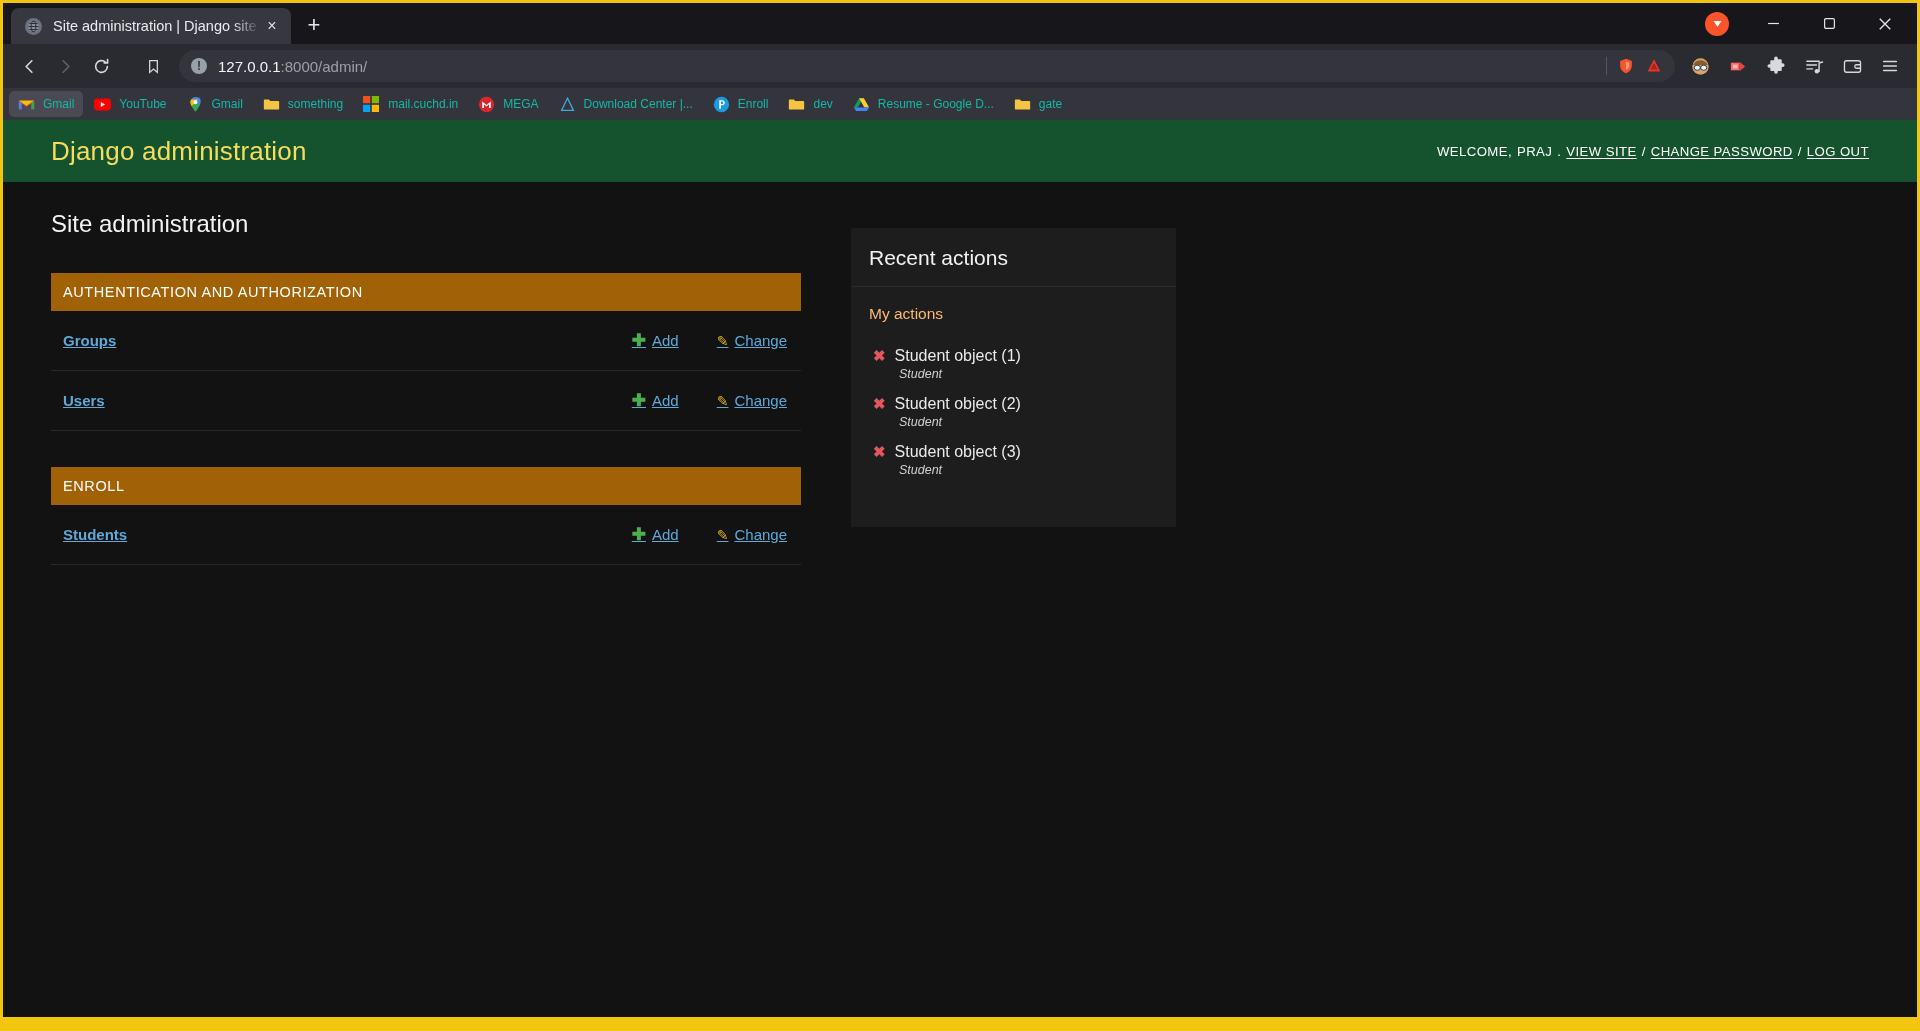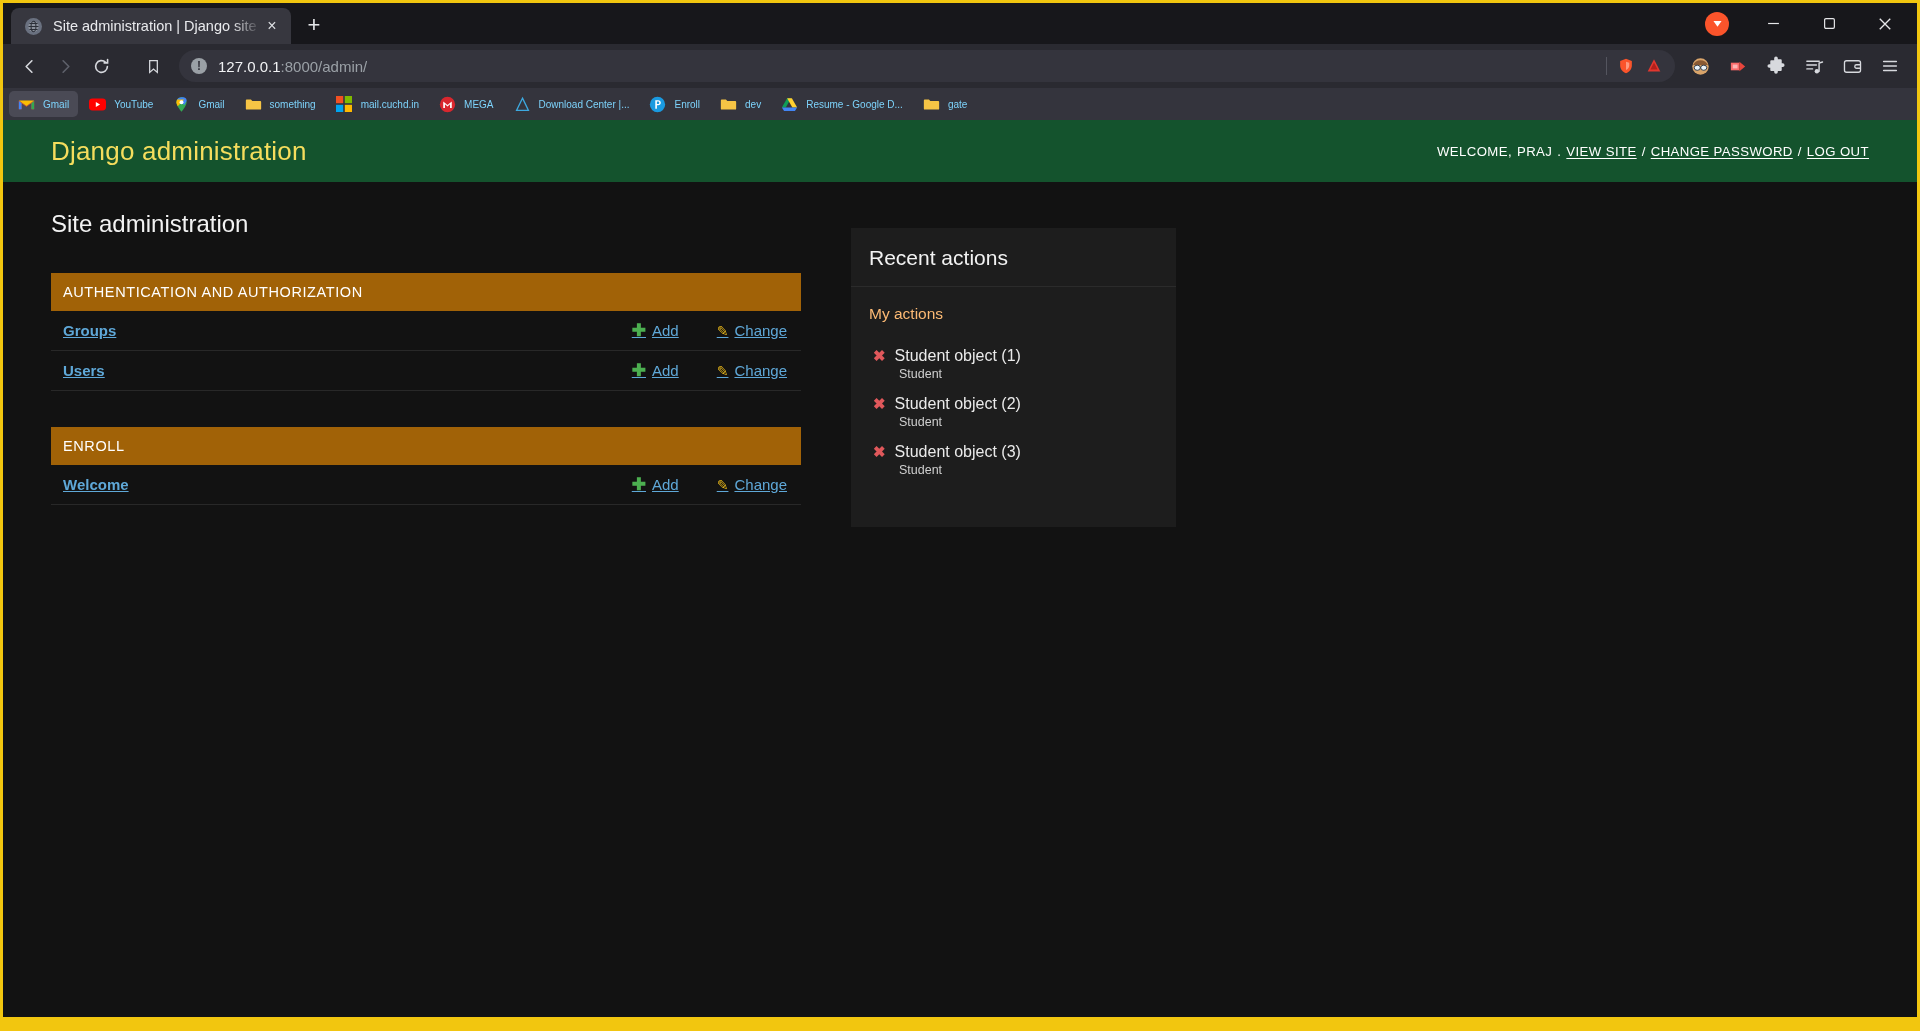--- a/index.html
+++ b/index.html
@@ -145,21 +145,21 @@
     flex: none;
   }
   .bm {
     display: flex; align-items: center;
     height: 26px; padding: 0 9px;
     border-radius: 5px;
     gap: 8px;
     white-space: nowrap;
   }
   .bm.active { background: #4a4a55; }
-  .bm-label { font-size: 10px; color: #7dd3fc; }
+  .bm-label { font-size: 12px; color: #14b8a6; }
   .bm-ico { width: 17px; height: 17px; flex: none; display: block; }
 
   
   #page {
     flex: 1;
     background: #121212;
     overflow: hidden;
     position: relative;
   }
   #django-header {
@@ -211,21 +211,21 @@
     background: #a16207;
     color: #ffffff;
     font-size: 14.5px;
     text-transform: uppercase;
     letter-spacing: 0.6px;
     padding: 11px 12px;
     font-weight: 400;
   }
   .model-row {
     display: flex; align-items: center;
-    height: 40px;
+    height: 60px;
     border-bottom: 1px solid #282828;
     padding: 0 14px 0 12px;
   }
   .model-name {
     color: #5fa8d8;
     font-size: 15px;
     font-weight: bold;
   }
   .model-actions {
     margin-left: auto;
@@ -266,20 +266,21 @@
   }
   .action-item { margin-bottom: 14px; padding-left: 4px; }
   .action-line { display: flex; align-items: baseline; gap: 9px; }
   .action-x { color: #e0585b; font-size: 15px; font-weight: bold; line-height: 1; }
   .action-label { color: #eaeaea; font-size: 16px; }
   .action-model {
     color: #cfcfcf;
     font-size: 12.5px;
     margin-left: 26px;
     margin-top: 2px;
+    font-style: italic;
   }
 
   svg { display: block; }
 </style>
 </head>
 <body>
 
 <div id="window-frame">
 <div id="window-inner">
 
@@ -574,21 +575,21 @@
                 <span>Change</span>
               </a>
             </div>
           </div>
         </div>
 
         <div class="app-module">
           <div class="app-caption">Enroll</div>
 
           <div class="model-row">
-            <a href="#" class="model-name">Welcome</a>
+            <a href="#" class="model-name">Students</a>
             <div class="model-actions">
               <a href="#" class="action addlink">
                 <span class="glyph">✚</span>
                 <span>Add</span>
               </a>
               <a href="#" class="action changelink">
                 <span class="glyph">✎</span>
                 <span>Change</span>
               </a>
             </div>

